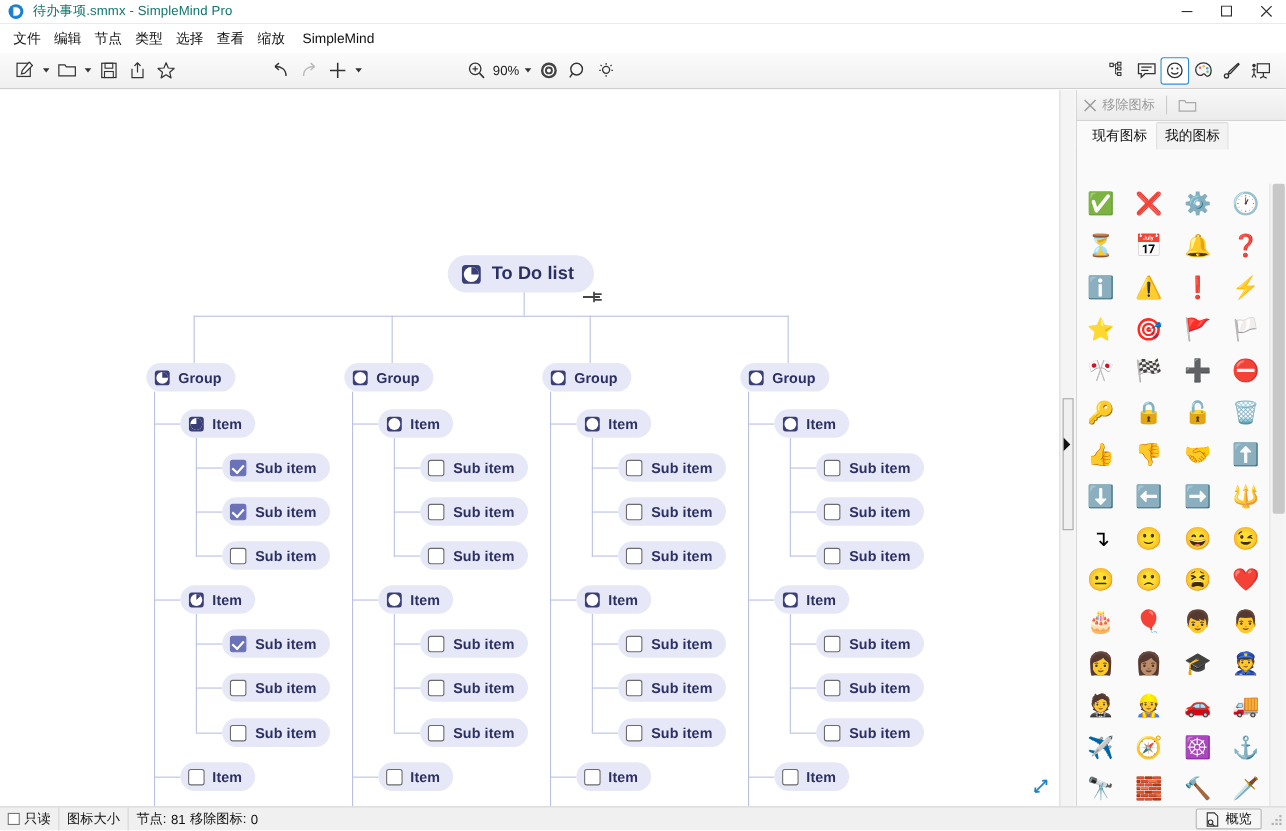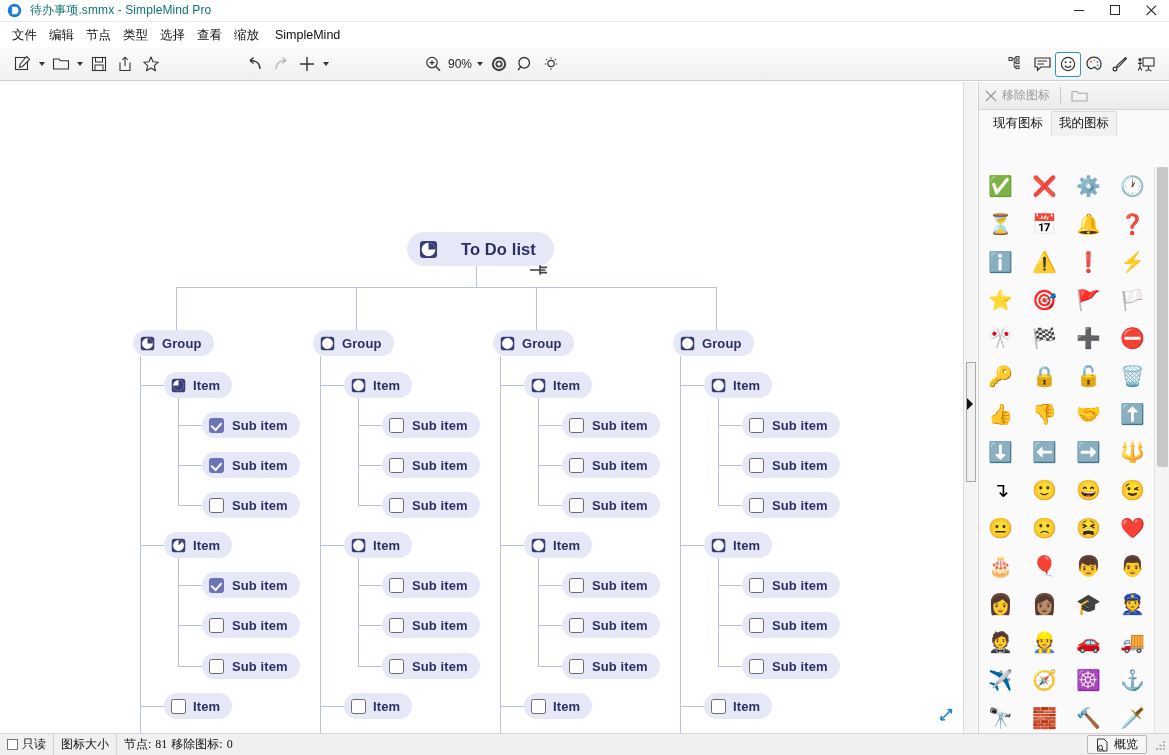--- a/index.html
+++ b/index.html
@@ -79,21 +79,21 @@
     position: absolute; display: flex; align-items: center;
     background: #e7e8f7; border-radius: 14px; height: 26px;
     padding: 0 12px 0 7px; white-space: nowrap;
   }
   .node.root {
     height: 34px; border-radius: 17px; padding: 0 18px 0 12px; background:#e7e8f7;
   }
   .node .label {
     font-size: 13px; font-weight: bold; color: #2b2f62; margin-left: 7px; letter-spacing: .1px;
   }
-  .node.root .label { font-size: 16.5px; margin-left: 23px; }
+  .node.root .label { font-size: 16.5px; margin-left: 9px; }
   .node.sub .label { margin-left: 8px; }
 
   
   .pie { width: 15px; height: 15px; flex: none; display:block; }
   .node.root .pie { width: 19px; height: 19px; }
   
   .cbx {
     width: 15px; height: 15px; flex: none; border: 1.6px solid #6b6b6b;
     border-radius: 2.5px; background: #fff; display:block; position: relative;
   }
@@ -161,21 +161,21 @@
   .icon-cell .glyph { font-size: 20px; line-height: 1; }
   .panel-scroll {
     position: absolute; right: 0; top: 85px; width: 15px; height: 566px;
     background: #f4f4f4; border-left: 1px solid #e2e2e2;
   }
   .panel-thumb { position: absolute; left: 2px; top: 0px; width: 11px; height: 300px; background: #c8c8c8; border-radius: 2px; }
 
   
   .statusbar {
     position: absolute; left: 0; bottom: 0; width: 1169px; height: 22px;
-    background: #f0f0f0; border-top: 1px solid #d4d4d4; display: flex; align-items: center; font-family: Liberation Serif, serif;
+    background: #f0f0f0; border-top: 1px solid #d4d4d4; display: flex; align-items: center;
   }
   .sb-cell {
     display: flex; align-items: center; height: 22px; padding: 0 7px;
     font-size: 12px; color: #111; border-right: 1px solid #d4d4d4;
   }
   .sb-cell.nb { border-right: none; }
   .sb-chk { width: 11px; height: 11px; border: 1px solid #767676; background: #fff; margin-right: 4px; display:block; }
   .sb-fill { flex: 1; }
   .sb-btn {
     display: flex; align-items: center; gap: 5px; height: 19px; padding: 0 8px; margin-right: 6px;

